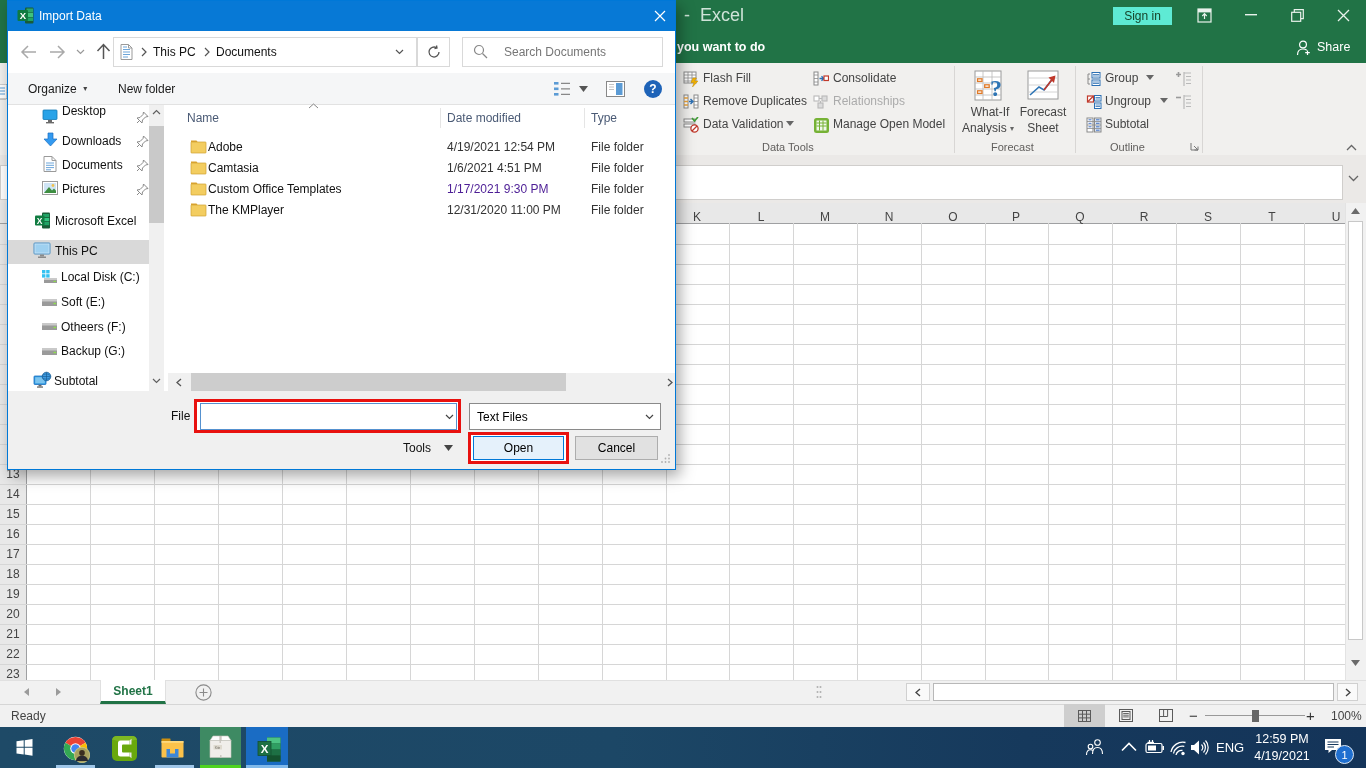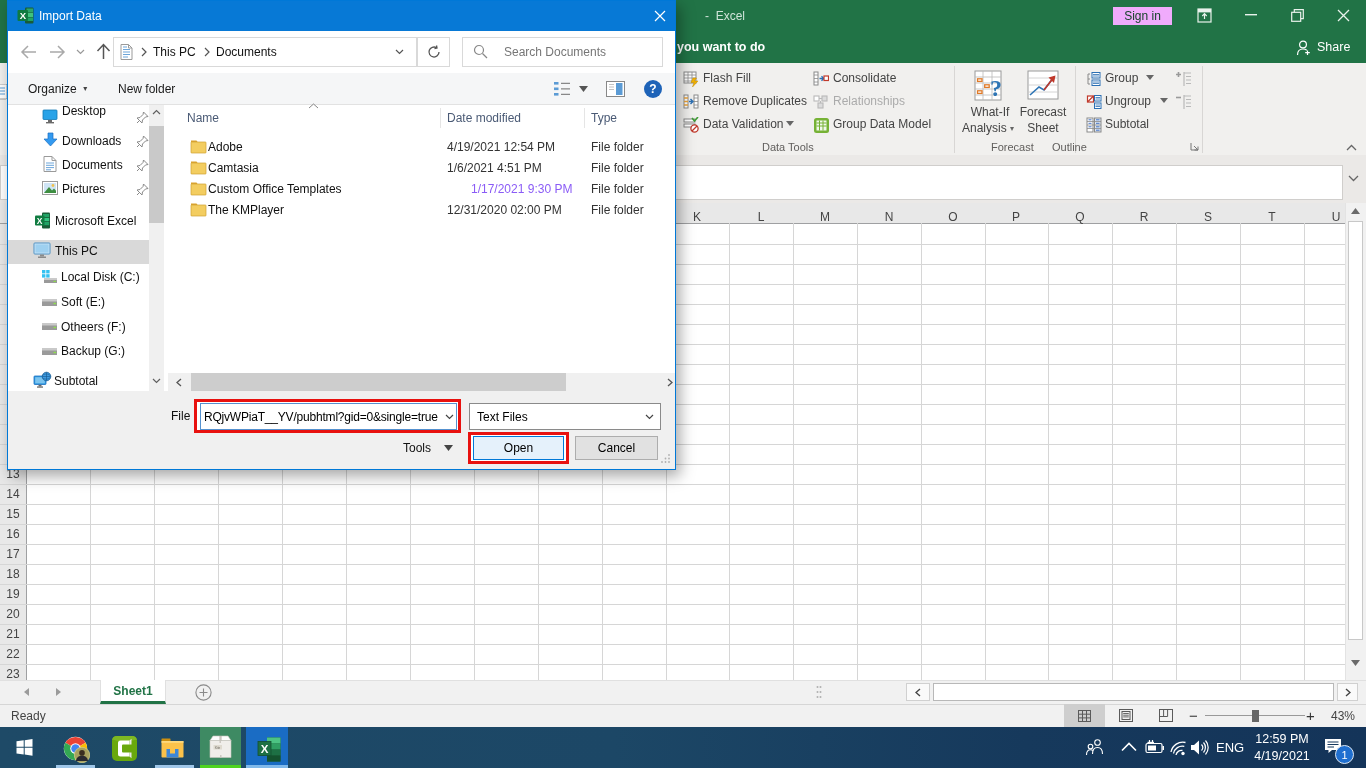--- a/index.html
+++ b/index.html
@@ -7,22 +7,22 @@
   font-family:"Liberation Sans",sans-serif;font-size:12px;color:#222;}
 .a{position:absolute;}
 .ct{display:flex;align-items:center;}
 svg{display:block;}
 </style>
 </head>
 <body>
 <div id="screen">
 
 <div class="a" style="left:0;top:0;width:1366px;height:63px;background:#217346;"></div>
-<div class="a ct" style="left:684px;top:0;height:31px;color:#cfe3d8;font-size:12px;margin-left:21px;">-&nbsp;&nbsp;Excel</div>
-<div class="a ct" style="left:1113px;top:7px;width:59px;height:18px;background:#f0abfc;justify-content:center;color:#17432a;font-size:12px;">Sign in</div>
+<div class="a ct" style="left:684px;top:0;height:31px;color:#cfe3d8;font-size:18px;">-&nbsp;&nbsp;Excel</div>
+<div class="a ct" style="left:1113px;top:7px;width:59px;height:18px;background:#5eead4;justify-content:center;color:#17432a;font-size:12px;">Sign in</div>
 
 <svg class="a" style="left:1197px;top:8px;" width="15" height="15" viewBox="0 0 15 15">
  <rect x="1" y="1" width="13" height="13" fill="none" stroke="#e9f2ec" stroke-width="1.2"></rect>
  <rect x="1" y="1" width="13" height="3.4" fill="#e9f2ec"></rect>
  <path d="M7.5 11 L7.5 6 M5.3 8 L7.5 5.7 L9.7 8" stroke="#e9f2ec" stroke-width="1.2" fill="none"></path>
 </svg>
 <svg class="a" style="left:1245px;top:14px;" width="14" height="3" viewBox="0 0 14 3">
       <rect x="0" y="0" width="12" height="1.4" fill="#e9f2ec"></rect>
     </svg>
 <svg class="a" style="left:1291px;top:9px;" width="13" height="13" viewBox="0 0 13 13">
@@ -89,21 +89,21 @@
  <rect x="9" y="2" width="5" height="5" fill="#dcdcdc" stroke="#b9b9b9" stroke-width="1.1"></rect>
  <rect x="5" y="9" width="5" height="5" fill="#dcdcdc" stroke="#b9b9b9" stroke-width="1.1"></rect>
  <path d="M6 4.5 L9 4.5 M7.5 7 L7.5 9" stroke="#b9b9b9" stroke-width="1"></path>
 </svg>
 <div class="a ct" style="left:833px;top:88px;height:26px;color:#ababab;">Relationships</div>
 <svg class="a" style="left:813px;top:117px;" width="17" height="17" viewBox="0 0 17 17">
  <rect x="1" y="1" width="15" height="15" rx="2.5" fill="#76b235"></rect>
  <rect x="3.5" y="3.5" width="10" height="10" fill="#fff" opacity="0.9"></rect>
  <path d="M3.5 6 L13.5 6 M3.5 9 L13.5 9 M6.5 3.5 L6.5 13.5 M10 3.5 L10 13.5" stroke="#76b235" stroke-width="1"></path>
 </svg>
-<div class="a ct" style="left:833px;top:111px;height:26px;color:#444;">Group Data Model</div>
+<div class="a ct" style="left:833px;top:111px;height:26px;color:#444;">Manage Open Model</div>
 
 <svg class="a" style="left:974px;top:70px;" width="33" height="33" viewBox="0 0 33 33">
  <rect x="1" y="1" width="26" height="29" fill="#fff" stroke="#9a9a9a"></rect>
  <path d="M1 7 L27 7 M1 13 L27 13 M1 19 L27 19 M1 25 L27 25 M9 1 L9 30 M18 1 L18 30" stroke="#b9b9b9" stroke-width="0.8"></path>
  <rect x="3.5" y="8.8" width="4.5" height="2.6" fill="none" stroke="#e07a28" stroke-width="1.3"></rect>
  <rect x="10.7" y="14.8" width="4.5" height="2.6" fill="none" stroke="#e07a28" stroke-width="1.3"></rect>
  <rect x="3.5" y="20.8" width="4.5" height="2.6" fill="none" stroke="#e07a28" stroke-width="1.3"></rect>
  <text x="22" y="26" font-family="Liberation Serif,serif" font-size="24" font-weight="bold" fill="#2e75b5" text-anchor="middle">?</text>
 </svg>
 <div class="a ct" style="left:962px;top:104px;width:56px;height:16px;justify-content:center;color:#444;">What-If</div>
@@ -148,21 +148,21 @@
 </svg>
 <div class="a ct" style="left:1105px;top:111px;height:26px;color:#444;">Subtotal</div>
 <svg class="a" style="left:1175px;top:71px;" width="17" height="16" viewBox="0 0 17 16">
  <path d="M1 3.5 L6 3.5 M3.5 1 L3.5 6" stroke="#9a9a9a" stroke-width="1.6"></path>
  <path d="M9 1 L9 15 M9 2 L16 2 M11 5.5 L16 5.5 M11 9 L16 9 M11 12.5 L16 12.5" stroke="#b9b9b9" stroke-width="1.2"></path>
 </svg>
 <svg class="a" style="left:1175px;top:94px;" width="17" height="16" viewBox="0 0 17 16">
  <path d="M1 3.5 L6 3.5" stroke="#9a9a9a" stroke-width="1.6"></path>
  <path d="M9 1 L9 15 M9 2 L16 2 M11 5.5 L16 5.5 M11 9 L16 9 M11 12.5 L16 12.5" stroke="#b9b9b9" stroke-width="1.2"></path>
 </svg>
-<div class="a ct" style="left:1052px;top:139px;height:16px;color:#605e5c;font-size:11px;">Outline</div>
+<div class="a ct" style="left:1110px;top:139px;height:16px;color:#605e5c;font-size:11px;">Outline</div>
 <svg class="a" style="left:1190px;top:142px;" width="9" height="9" viewBox="0 0 9 9">
  <path d="M1 1 L1 8 L8 8 M4 4 L8 8 M8 4.5 L8 8 L4.5 8" stroke="#777" fill="none"></path>
 </svg>
 <svg class="a" style="left:1346px;top:144px;" width="11" height="7" viewBox="0 0 11 7">
       <path d="M1 6 L5.5 1.5 L10 6" stroke="#666" stroke-width="1.3" fill="none"></path>
     </svg>
 
 <div class="a" style="left:0;top:155px;width:1366px;height:48px;background:#ebe9e7;"></div>
 <div class="a" style="left:0;top:165px;width:1343px;height:35px;background:#fff;border:1px solid #d0cecc;box-sizing:border-box;"></div>
 <svg class="a" style="left:1348px;top:175px;" width="11" height="7" viewBox="0 0 11 7">
@@ -305,21 +305,21 @@
  <path d="M4.2 4.5 L9.8 4.5 M4.2 6.2 L9.8 6.2 M4.2 7.9 L9.8 7.9" stroke="#5a5a5a" stroke-width="0.9"></path>
 </svg>
 <svg class="a" style="left:1159px;top:709px;" width="14" height="13" viewBox="0 0 14 13">
  <rect x="0.5" y="0.5" width="13" height="12" fill="none" stroke="#5a5a5a"></rect>
  <path d="M4.6 0.5 L4.6 7.5 M8.6 0.5 L8.6 7.5 M0.5 7.5 L8.6 7.5" stroke="#5a5a5a" fill="none"></path>
 </svg>
 <div class="a ct" style="left:1189px;top:705px;height:21px;color:#333;font-size:15px;">−</div>
 <div class="a" style="left:1205px;top:715px;width:100px;height:1px;background:#999;"></div>
 <div class="a" style="left:1252px;top:710px;width:7px;height:12px;background:#666;"></div>
 <div class="a ct" style="left:1306px;top:705px;height:21px;color:#333;font-size:15px;">+</div>
-<div class="a ct" style="left:1331px;top:705px;height:21px;color:#444;">43%</div>
+<div class="a ct" style="left:1331px;top:705px;height:21px;color:#444;">100%</div>
 
 <div class="a" style="left:0;top:727px;width:1366px;height:41px;background:linear-gradient(90deg,#1e4a67 0%,#1c4766 45%,#16395c 75%,#143459 100%);"></div>
 <svg class="a" style="left:16px;top:739px;" width="17" height="17" viewBox="0 0 17 17">
  <g fill="#fff">
         <path d="M0.5 2.3 L7.7 1.3 L7.7 7.8 L0.5 7.8 Z"></path>
         <path d="M8.7 1.2 L16.5 0 L16.5 7.8 L8.7 7.8 Z"></path>
         <path d="M0.5 8.8 L7.7 8.8 L7.7 15.4 L0.5 14.6 Z"></path>
         <path d="M8.7 8.8 L16.5 8.8 L16.5 16.8 L8.7 15.6 Z"></path>
       </g>
 </svg>
@@ -624,43 +624,42 @@
   <rect x="1" y="3" width="15" height="11" rx="0.6" fill="#f3cd60" stroke="#cfa030" stroke-width="0.7"></rect>
  </svg>
  <div class="a ct" style="left:200px;top:156px;height:21px;color:#111;">Camtasia</div>
  <div class="a ct" style="left:439px;top:156px;height:21px;color:#333;">1/6/2021 4:51 PM</div>
  <div class="a ct" style="left:583px;top:156px;height:21px;color:#333;">File folder</div>
  <svg class="a" style="left:182px;top:180px;" width="17" height="15" viewBox="0 0 17 15">
   <path d="M1 1.5 L6.5 1.5 L8 3.5 L1 3.5 Z" fill="#dca42f"></path>
   <rect x="1" y="3" width="15" height="11" rx="0.6" fill="#f3cd60" stroke="#cfa030" stroke-width="0.7"></rect>
  </svg>
  <div class="a ct" style="left:200px;top:177px;height:21px;color:#111;">Custom Office Templates</div>
- <div class="a ct" style="left:439px;top:177px;height:21px;color:#8b5cf6;margin-left:24px;">1/17/2021 9:30 PM</div>
+ <div class="a ct" style="left:439px;top:177px;height:21px;color:#4c1d95;">1/17/2021 9:30 PM</div>
  <div class="a ct" style="left:583px;top:177px;height:21px;color:#333;">File folder</div>
  <svg class="a" style="left:182px;top:201px;" width="17" height="15" viewBox="0 0 17 15">
   <path d="M1 1.5 L6.5 1.5 L8 3.5 L1 3.5 Z" fill="#dca42f"></path>
   <rect x="1" y="3" width="15" height="11" rx="0.6" fill="#f3cd60" stroke="#cfa030" stroke-width="0.7"></rect>
  </svg>
  <div class="a ct" style="left:200px;top:198px;height:21px;color:#111;">The KMPlayer</div>
- <div class="a ct" style="left:439px;top:198px;height:21px;color:#333;">12/31/2020 02:00 PM</div>
+ <div class="a ct" style="left:439px;top:198px;height:21px;color:#333;">12/31/2020 11:00 PM</div>
  <div class="a ct" style="left:583px;top:198px;height:21px;color:#333;">File folder</div>
 
  <div class="a" style="left:160px;top:372px;width:507px;height:18px;background:#f0f0f0;"></div>
  <svg class="a" style="left:168px;top:377px;" width="6" height="9" viewBox="0 0 6 9">
         <path d="M5 1 L1 4.5 L5 8" stroke="#555" stroke-width="1.3" fill="none"></path>
       </svg>
  <div class="a" style="left:183px;top:372px;width:375px;height:18px;background:#cdcdcd;"></div>
  <svg class="a" style="left:659px;top:377px;" width="6" height="9" viewBox="0 0 6 9">
         <path d="M1 1 L5 4.5 L1 8" stroke="#555" stroke-width="1.3" fill="none"></path>
       </svg>
 
  <div class="a ct" style="left:127px;top:404px;height:22px;color:#111;margin-left:36px;">File name:</div>
  <div class="a" style="left:186px;top:398px;width:267px;height:34px;border:3px solid #e8110f;background:#fff;box-sizing:border-box;"></div>
  <div class="a" style="left:192px;top:402px;width:257px;height:27px;background:#fff;border:1px solid #5591cf;box-sizing:border-box;"></div>
- <div class="a ct" style="left:196px;top:402px;width:236px;height:27px;overflow:hidden;color:#000;letter-spacing:-0.2px;">RQjvWPiaT__YV/pubhtml?gid=0&amp;single=true</div>
  <svg class="a" style="left:437px;top:413px;" width="9" height="6" viewBox="0 0 9 6">
         <path d="M1 1 L4.5 4.5 L8 1" stroke="#444" stroke-width="1.2" fill="none"></path>
       </svg>
  <div class="a" style="left:461px;top:402px;width:192px;height:27px;background:#fff;border:1px solid #8a8a8a;box-sizing:border-box;"></div>
  <div class="a ct" style="left:469px;top:402px;height:27px;color:#000;">Text Files</div>
  <svg class="a" style="left:637px;top:413px;" width="9" height="6" viewBox="0 0 9 6">
         <path d="M1 1 L4.5 4.5 L8 1" stroke="#444" stroke-width="1.2" fill="none"></path>
       </svg>
  <div class="a ct" style="left:395px;top:436px;height:22px;color:#111;">Tools</div>
  <svg class="a" style="left:436px;top:444px;" width="9" height="6" viewBox="0 0 9 6">

